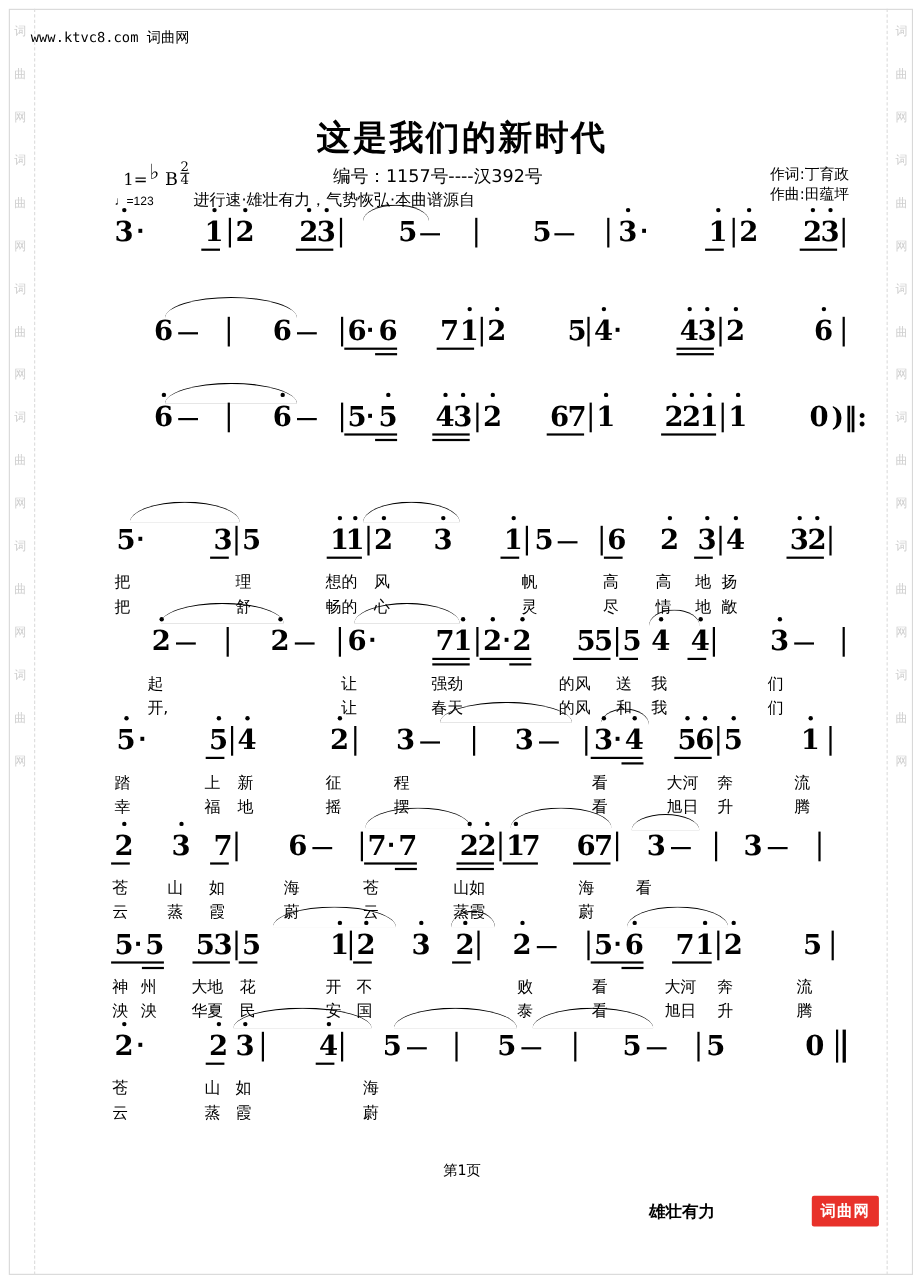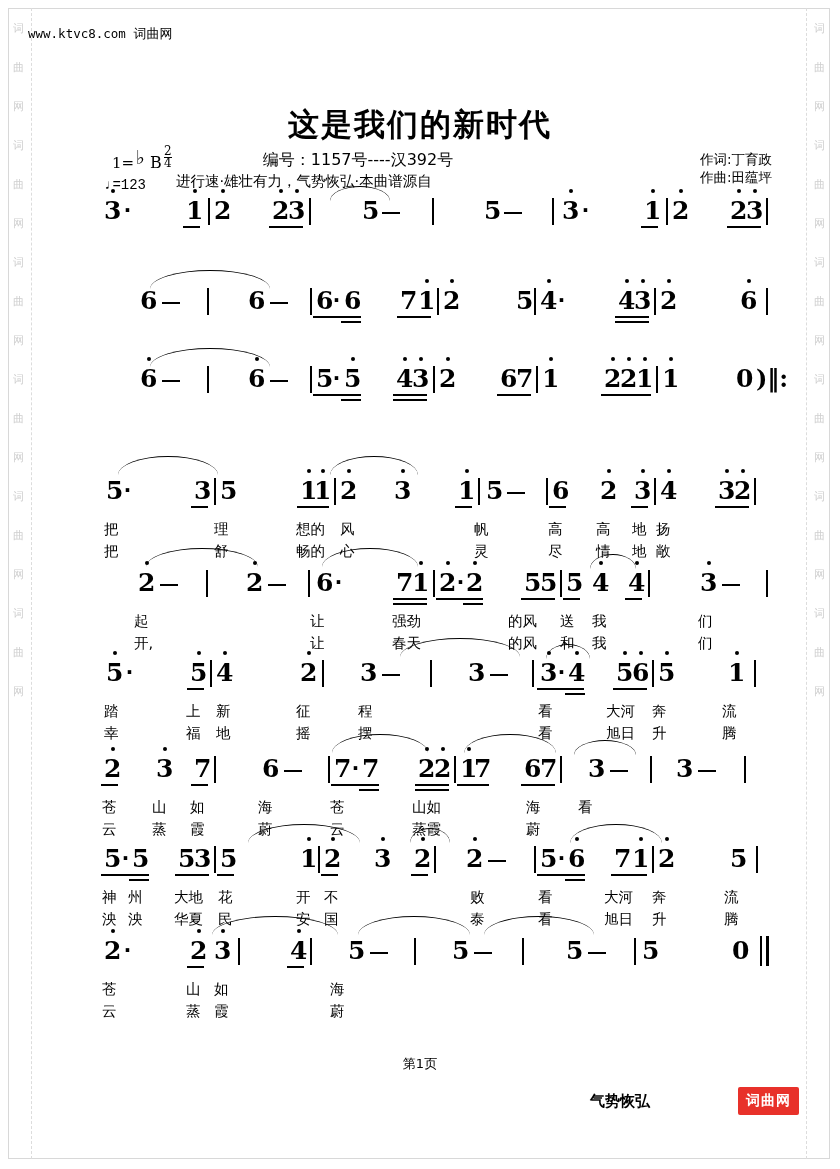--- a/index.html
+++ b/index.html
@@ -36,40 +36,40 @@
   }
   .site-url .cn{font-family:"DejaVu Sans",sans-serif;font-size:13px;}
 
   .title{
     position:absolute;left:0;top:104px;width:840px;text-align:center;
     font-family:"DejaVu Serif","Liberation Serif",serif;
     font-size:31px;font-weight:700;letter-spacing:2px;
   }
   .serial{
     position:absolute;left:0;top:150px;width:716px;text-align:center;
-    font-family:"DejaVu Sans",sans-serif;font-size:16px;
+    font-family:"DejaVu Sans",sans-serif;font-size:16px;padding-left:40px;
   }
   .credits{
     position:absolute;right:68px;top:150px;
     font-family:"DejaVu Sans",sans-serif;font-size:13.5px;line-height:18px;
     text-align:left;
   }
   .keysig{
     position:absolute;left:112px;top:150px;width:90px;height:48px;
     font-family:"DejaVu Serif","Liberation Serif",serif;
   }
   .keysig .k1{position:absolute;left:0px;top:4px;font-size:15px;}
   .keysig .flat{position:absolute;left:24px;top:-4px;font-size:19px;}
   .keysig .bb{position:absolute;left:38px;top:3px;font-size:16px;}
   .keysig .meter{position:absolute;left:52px;top:-4px;font-size:12px;line-height:11px;text-align:center;}
   .keysig .meter .num{display:block;}
   .keysig .meter .den{display:block;border-top:1px solid #000;}
   .tempo{
     position:absolute;left:104px;top:177px;
-    font-family:Liberation Mono, monospace;font-size:14px;
+    font-family:Liberation Sans, sans-serif;font-size:11px;
     white-space:nowrap;
   }
   .expression{
     position:absolute;left:176px;top:172px;
     font-family:"DejaVu Sans",sans-serif;font-size:14.5px;white-space:nowrap;
   }
 
   
   .system{position:absolute;left:0;width:840px;height:auto;}
   .row{position:relative;height:100%;}
@@ -687,14 +687,14 @@
     <span class="lyric" style="left:330px;top:42px;">海</span>
 
     <span class="lyric" style="left:102px;top:64px;">云</span>
     <span class="lyric" style="left:186px;top:64px;">蒸</span>
     <span class="lyric" style="left:214px;top:64px;">霞</span>
     <span class="lyric" style="left:330px;top:64px;">蔚</span>
   </div>
 </div>
 
 <div class="pagenum">第1页</div>
-<div class="footer-left">气势恢弘</div>
+<div class="footer-left">雄壮有力</div>
 <div class="footer-badge">词曲网</div>
 
 </body></html>

